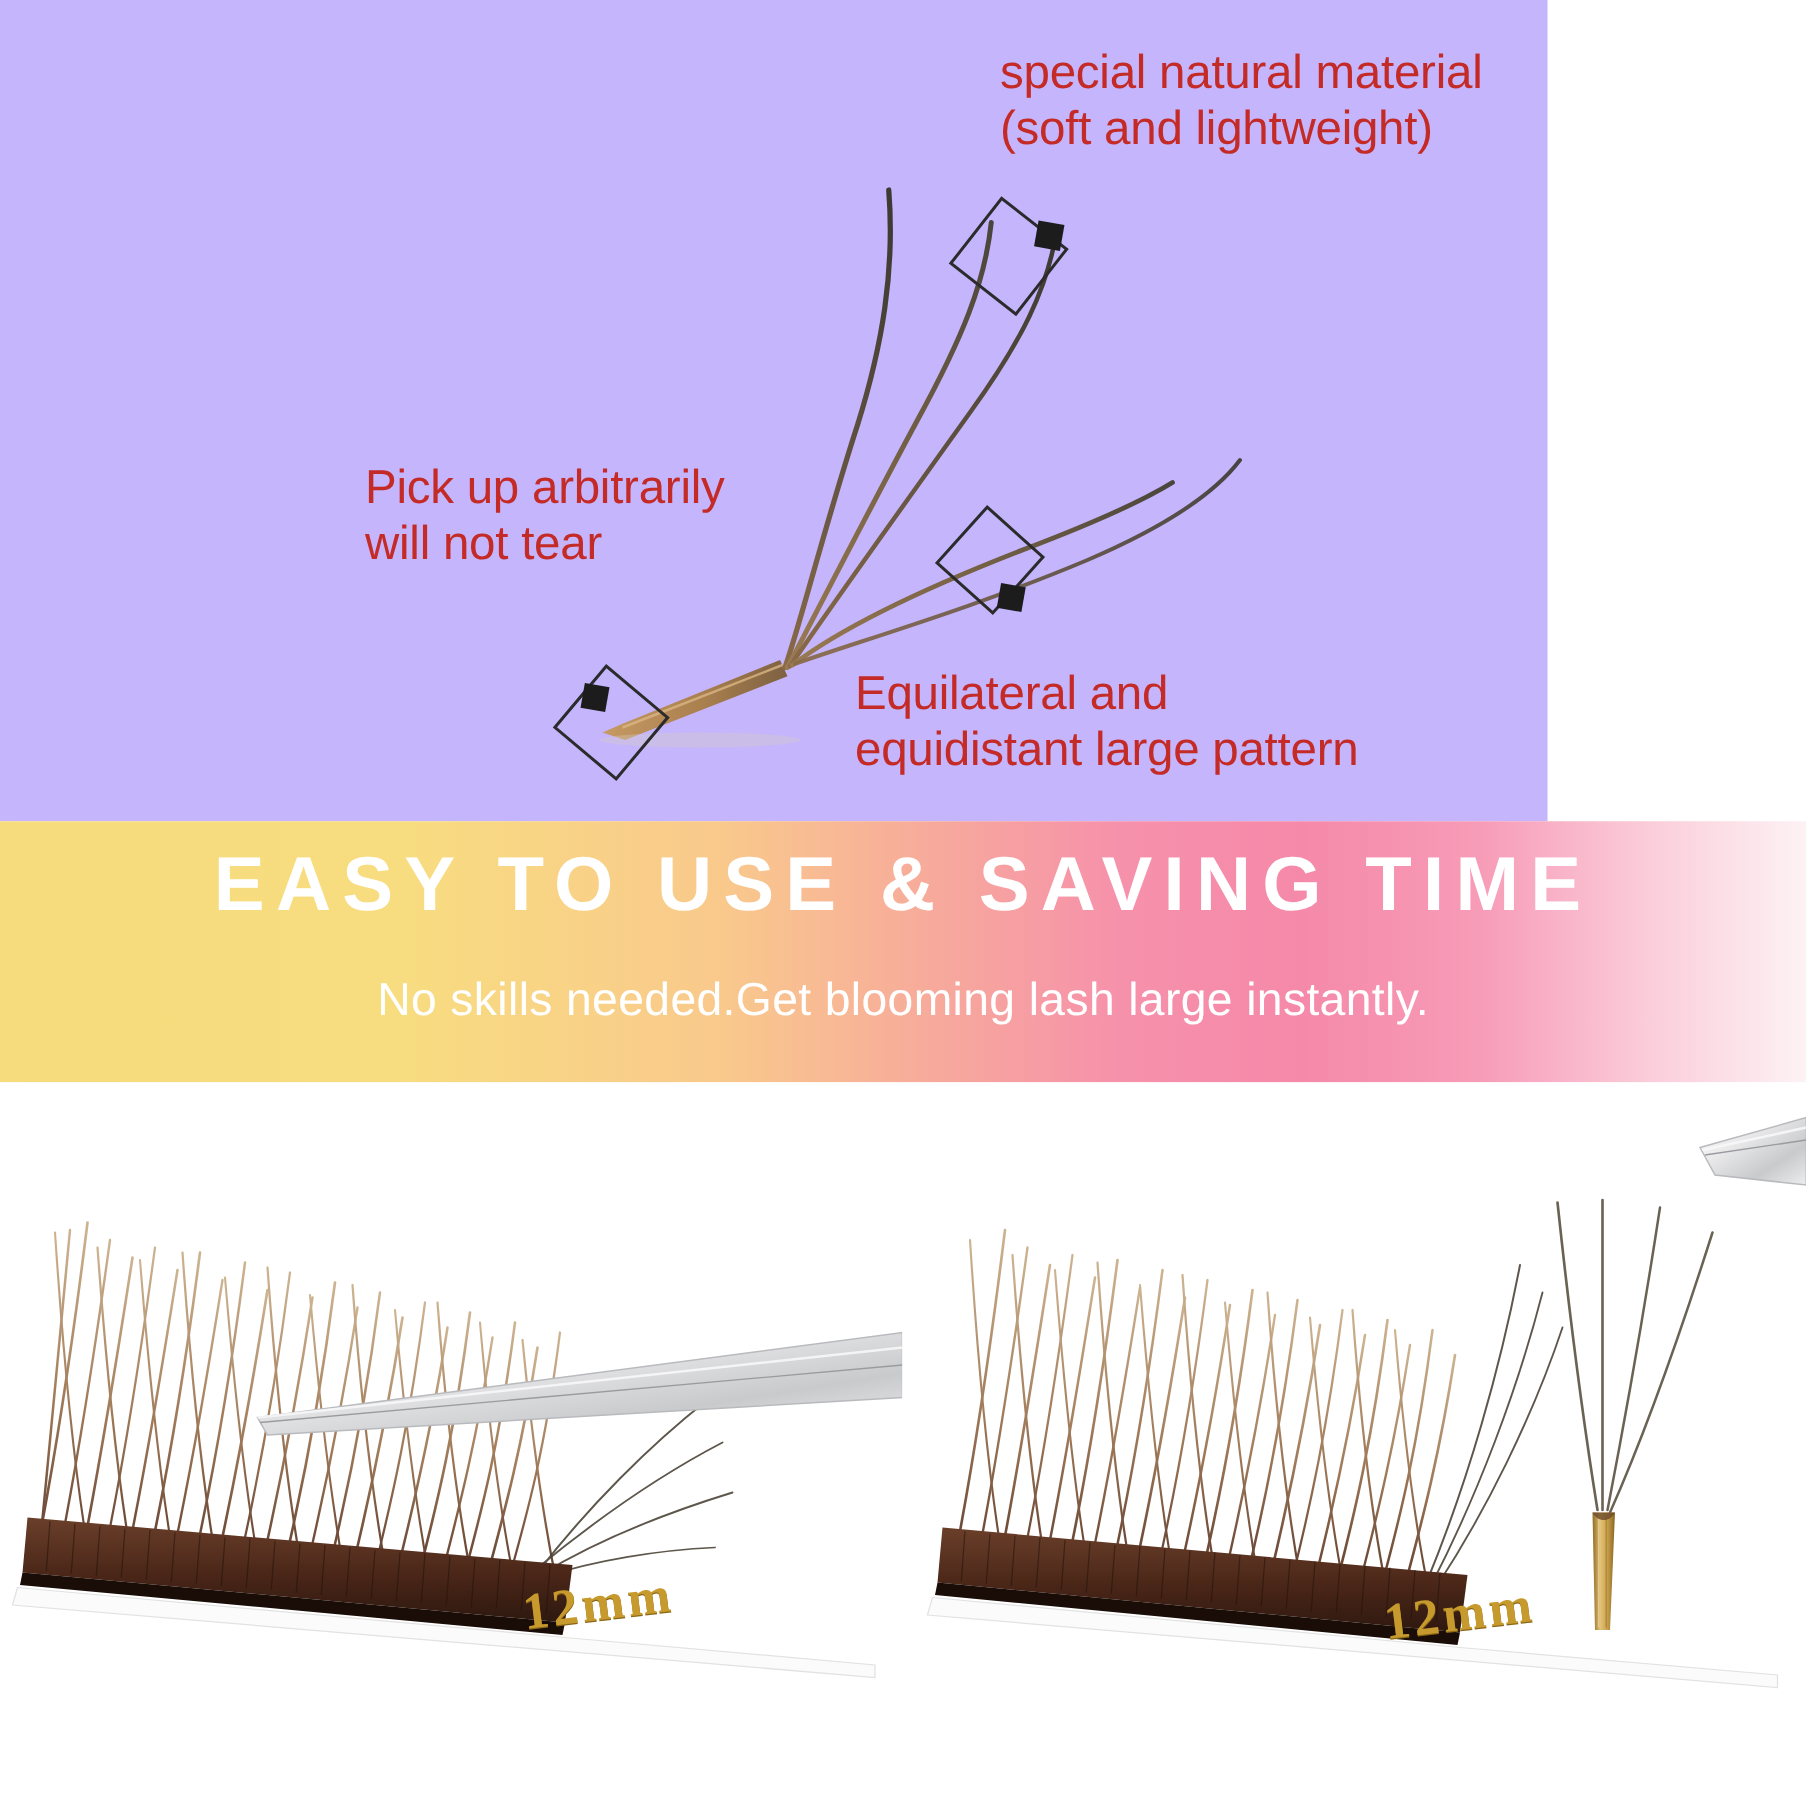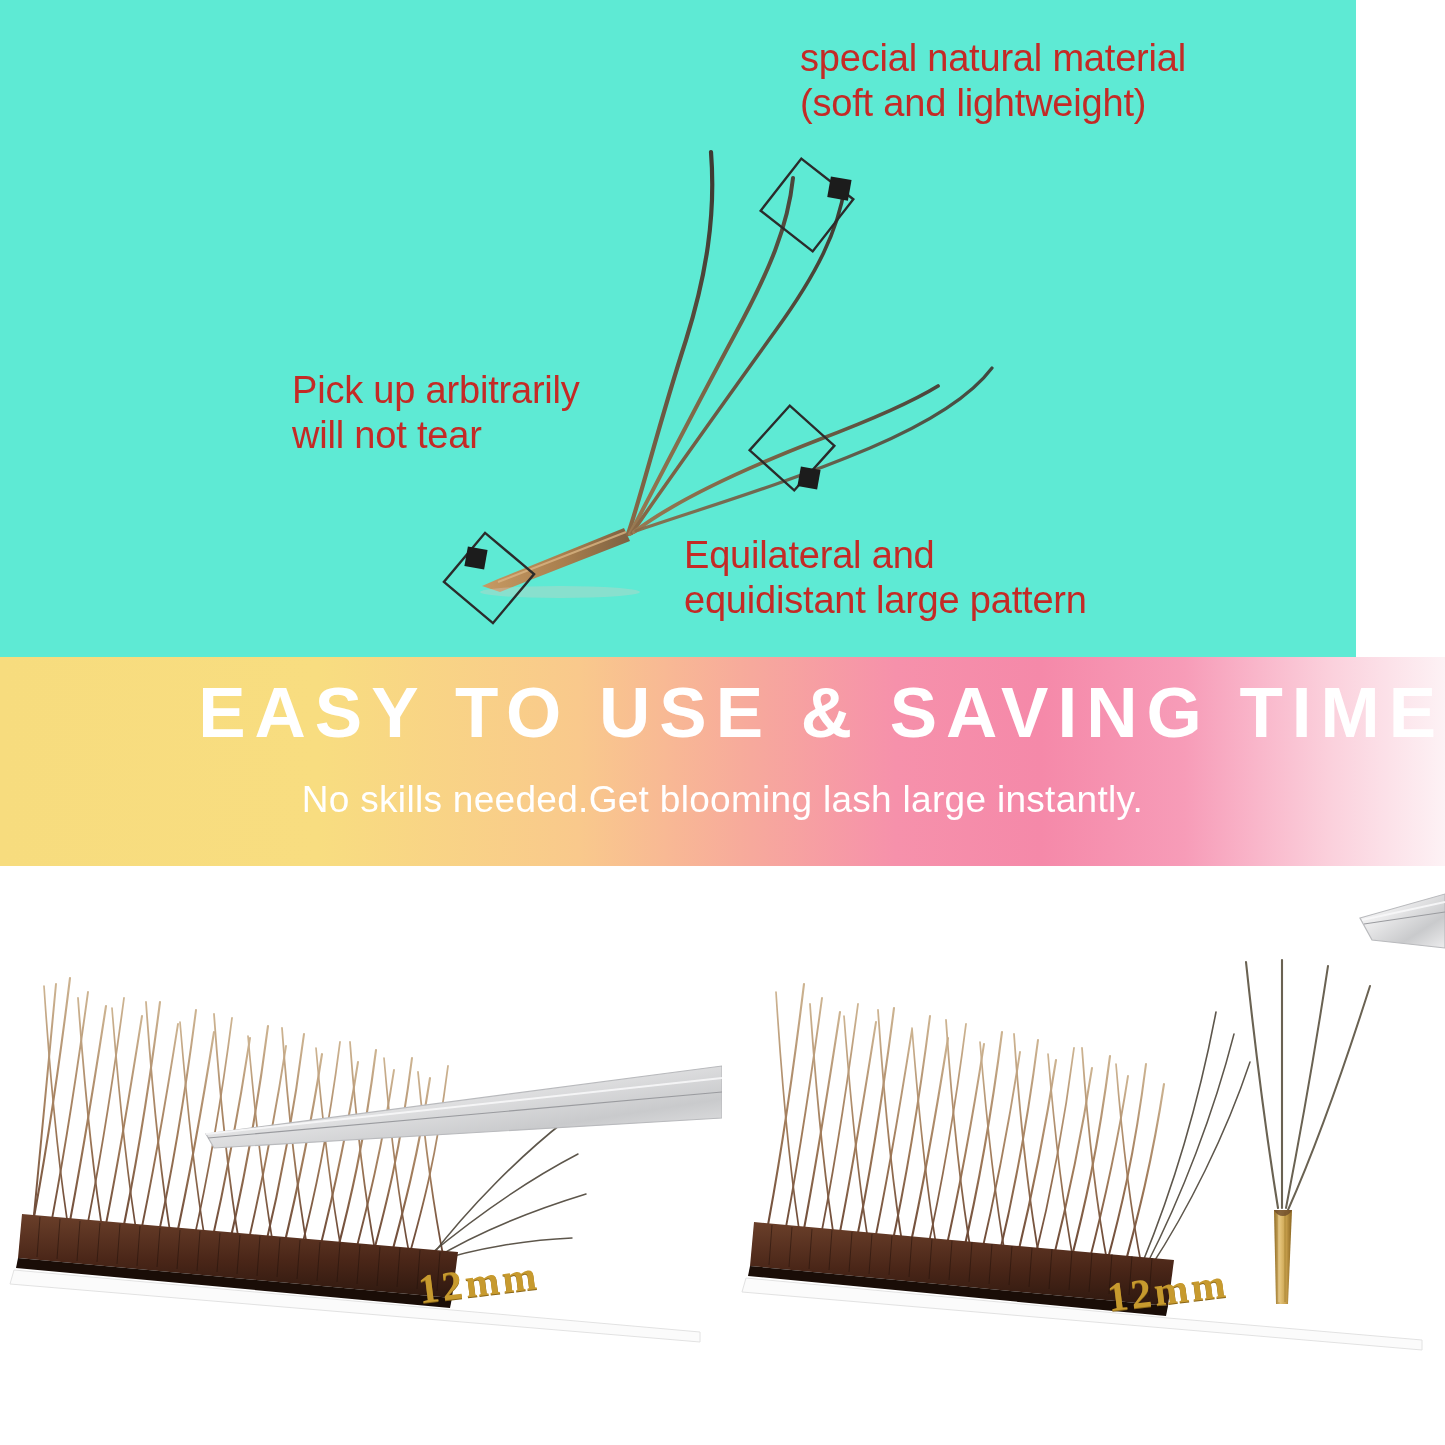--- a/index.html
+++ b/index.html
@@ -1,32 +1,32 @@
 <!DOCTYPE html>
 <html><head>
 <meta charset="utf-8">
 <style>
   html,body{margin:0;padding:0;background:#fff;}
   body{width:1445px;height:1445px;font-family:"Liberation Sans",sans-serif;overflow:hidden;}
   .page{position:relative;width:1445px;height:1445px;background:#ffffff;}
 
   
-  .top-section{position:absolute;left:0;top:0;width:1356px;height:657px;background:#5eead4;overflow:hidden;}
+  .top-section{position:absolute;left:0;top:0;width:1238px;height:657px;background:#c4b5fd;overflow:hidden;}
   .lash-art{position:absolute;left:0;top:0;width:1445px;height:657px;}
 
   .callout{position:absolute;color:#c42a26;font-size:38px;line-height:1.18;letter-spacing:-0.2px;white-space:pre-line;font-family:"Liberation Sans",sans-serif;}
   .callout-material{left:800px;top:36px;}
   .callout-pickup{left:292px;top:368px;}
   .callout-equilateral{left:684px;top:533px;}
 
   
   .banner{position:absolute;left:0;top:657px;width:1445px;height:209px;overflow:hidden;
     background:linear-gradient(90deg,#f7dc7e 0%,#f8dd80 22%,#f9c98c 40%,#f7a99c 52%,#f691ab 62%,#f589a9 72%,#f79cb8 82%,#fbd0dc 92%,#fdf2f5 100%);}
-  .banner-title{position:absolute;left:0;top:20px;width:1445px;text-align:right;color:#ffffff;
-    font-size:71px;font-weight:bold;letter-spacing:9px;line-height:1;font-family:"Liberation Sans",sans-serif;}
+  .banner-title{position:absolute;left:0;top:20px;width:1445px;text-align:center;color:#ffffff;
+    font-size:61px;font-weight:bold;letter-spacing:9px;line-height:1;font-family:"Liberation Sans",sans-serif;}
   .banner-sub{position:absolute;left:0;top:122px;width:1445px;text-align:center;color:#ffffff;
     font-size:37px;letter-spacing:0.3px;font-family:"Liberation Sans",sans-serif;}
 
   
   .photos{position:absolute;left:0;top:866px;width:1445px;height:579px;background:#ffffff;}
   .photo{position:absolute;top:0;height:579px;overflow:hidden;background:#ffffff;}
   .photo-left{left:0;width:722px;}
   .photo-right{left:722px;width:723px;}
   .photo-svg{position:absolute;left:0;top:0;width:100%;height:100%;}
   .mm-label{position:absolute;font-family:"Liberation Serif",serif;font-size:41px;font-weight:bold;

